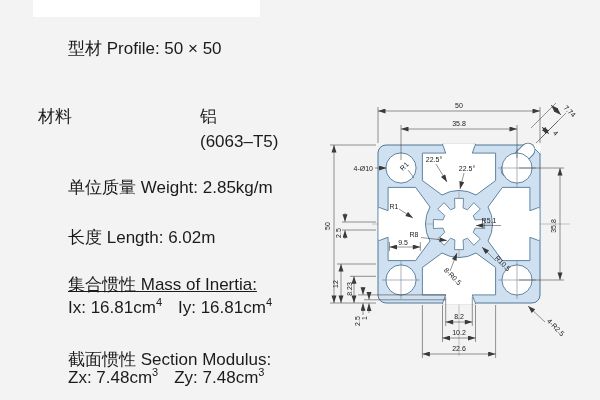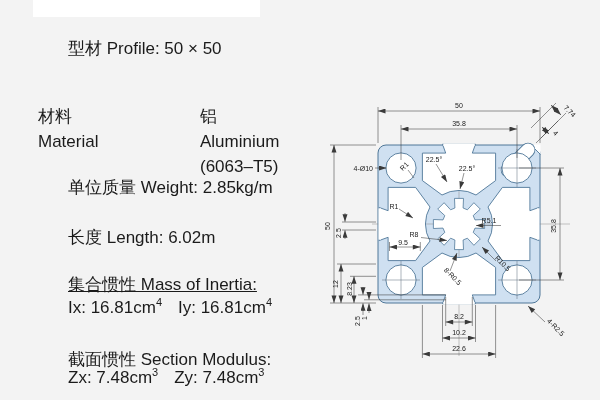--- a/index.html
+++ b/index.html
@@ -20,25 +20,23 @@
 </style>
 </head>
 <body>
 
 <div class="white-strip"></div>
 
 <div class="spec" style="top:38px;">型材 Profile: 50 × 50</div>
 
 <div class="mat-col" style="left:38px;top:84px;">
   <div>材料</div>
-  <div>Material</div>
 </div>
 <div class="mat-col" style="left:200px;top:84px;">
   <div>铝</div>
-  <div>Aluminium</div>
   <div>(6063–T5)</div>
 </div>
 
 <div class="spec" style="top:177px;text-align:right;">单位质量 Weight: 2.85kg/m</div>
 <div class="spec" style="top:227px;">长度 Length: 6.02m</div>
 
 <div class="spec" style="top:274px;text-decoration:underline;">集合惯性 Mass of Inertia:</div>
 <div class="spec" style="top:297px;">
   <span>Ix: 16.81cm</span><sup>4</sup><span class="gap-left">Iy: 16.81cm</span><sup>4</sup>
 </div>

